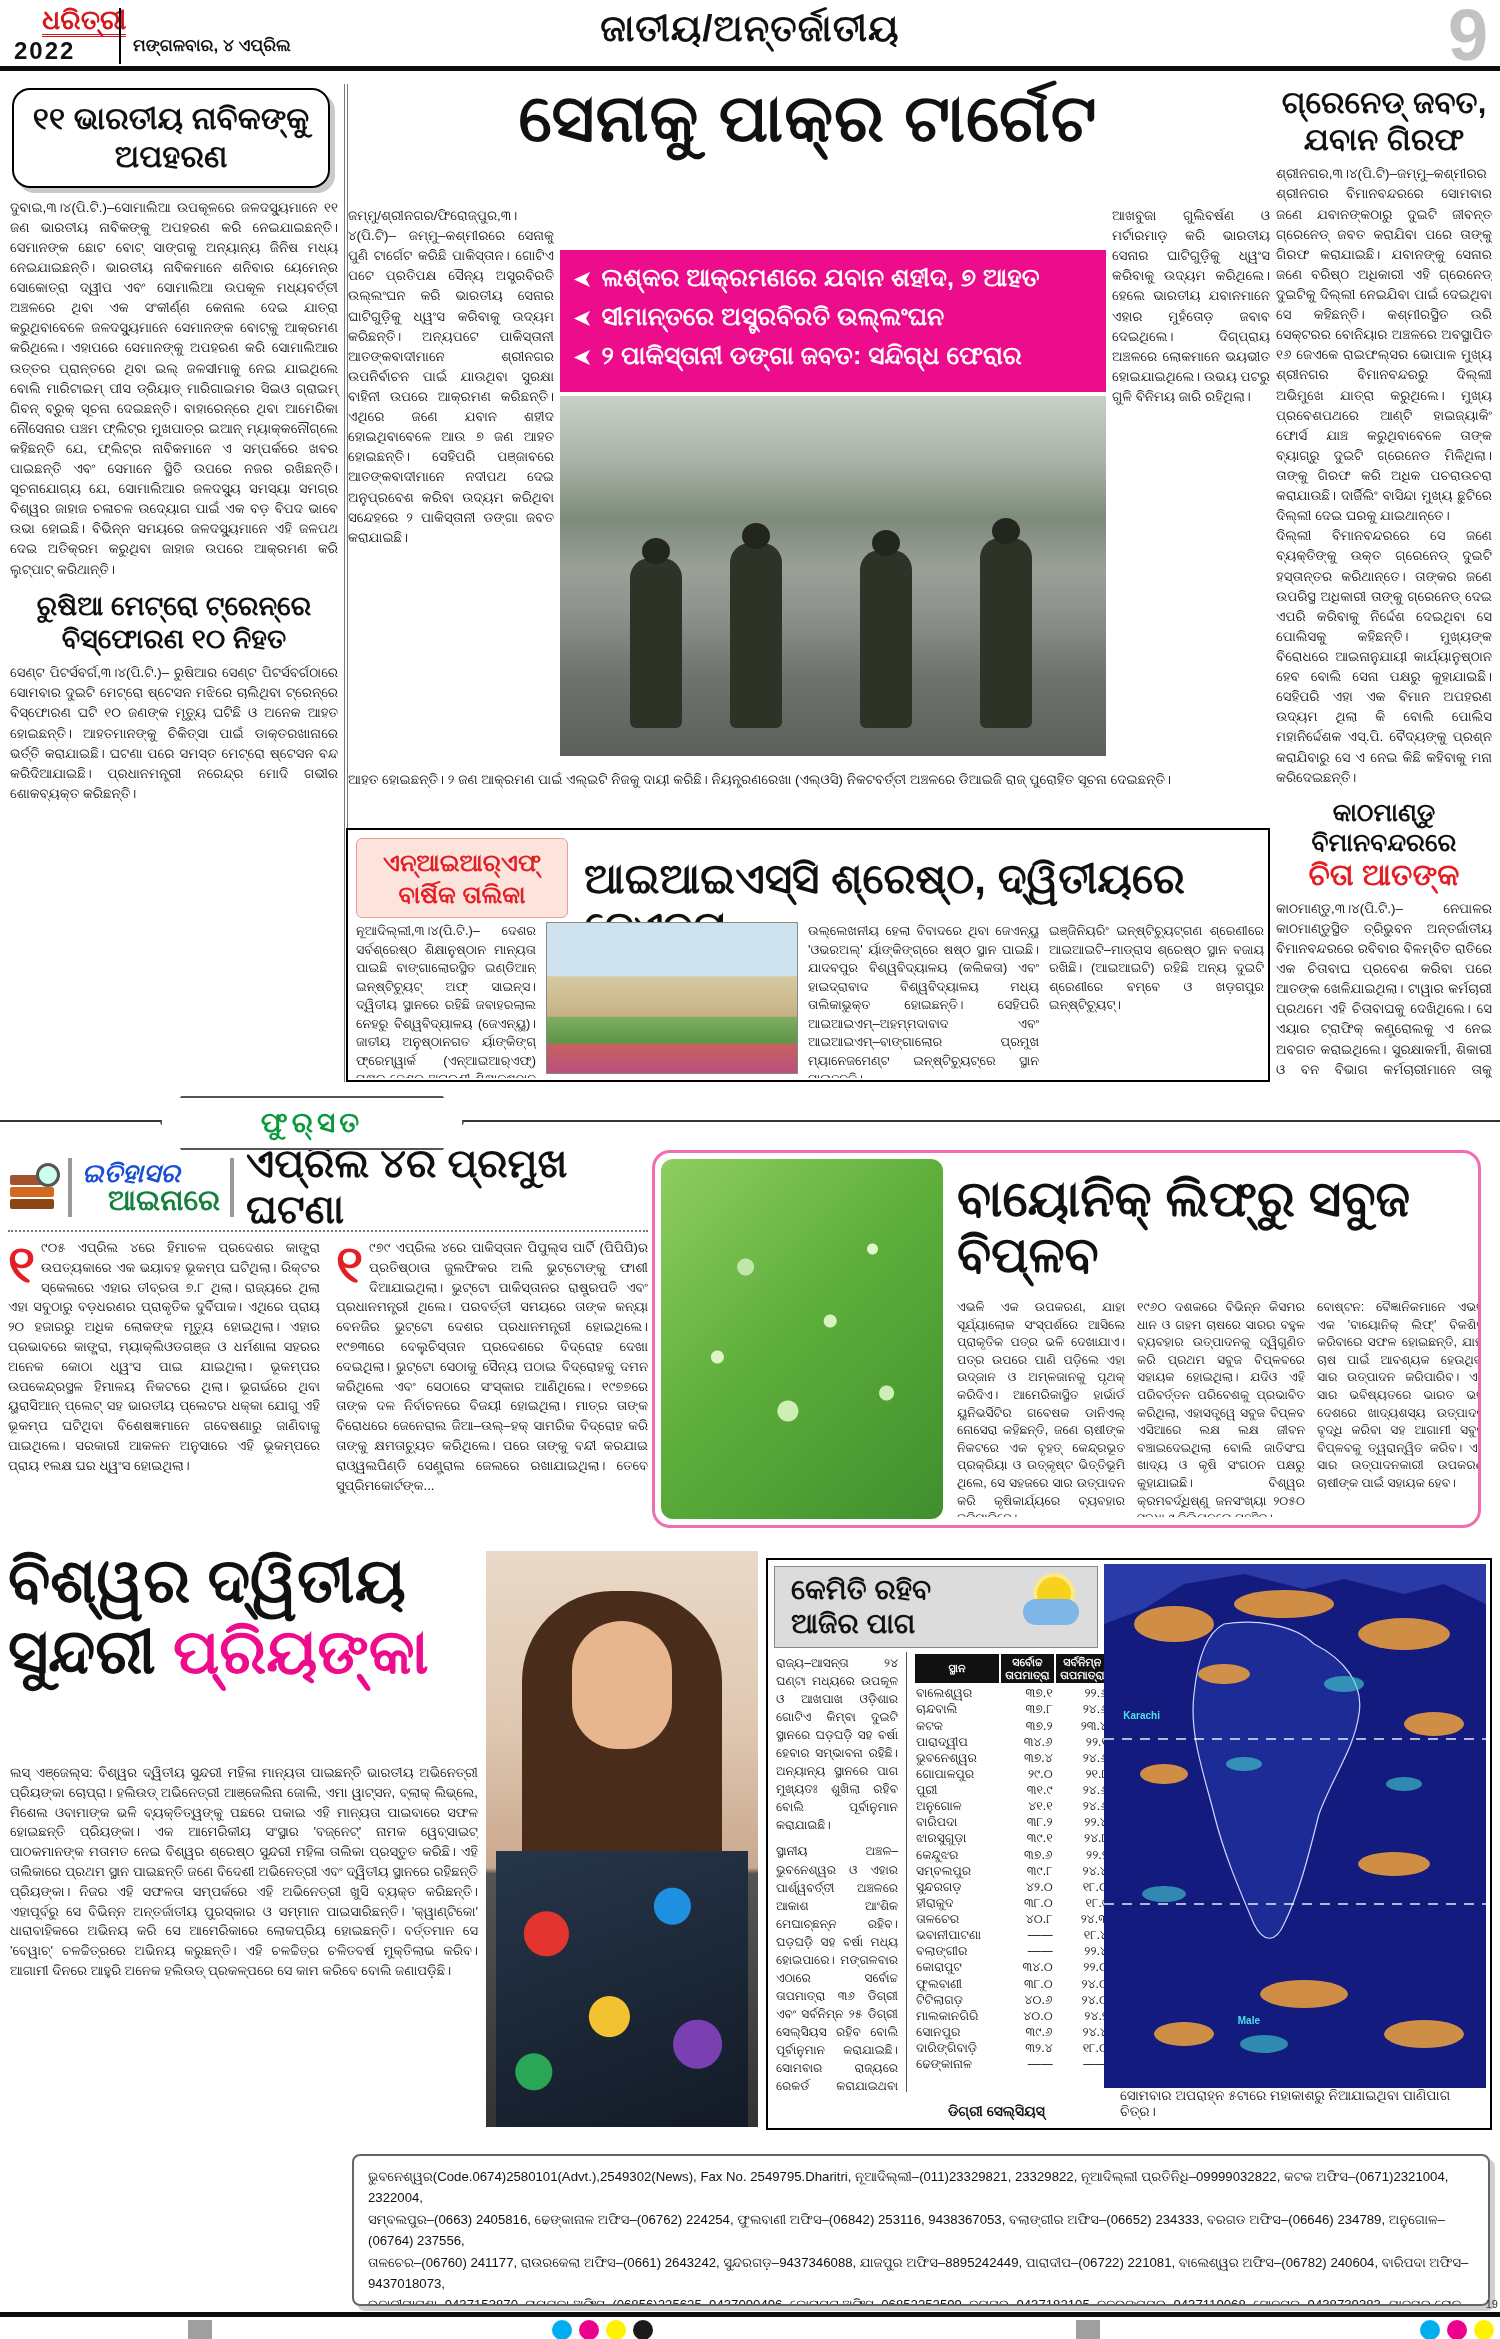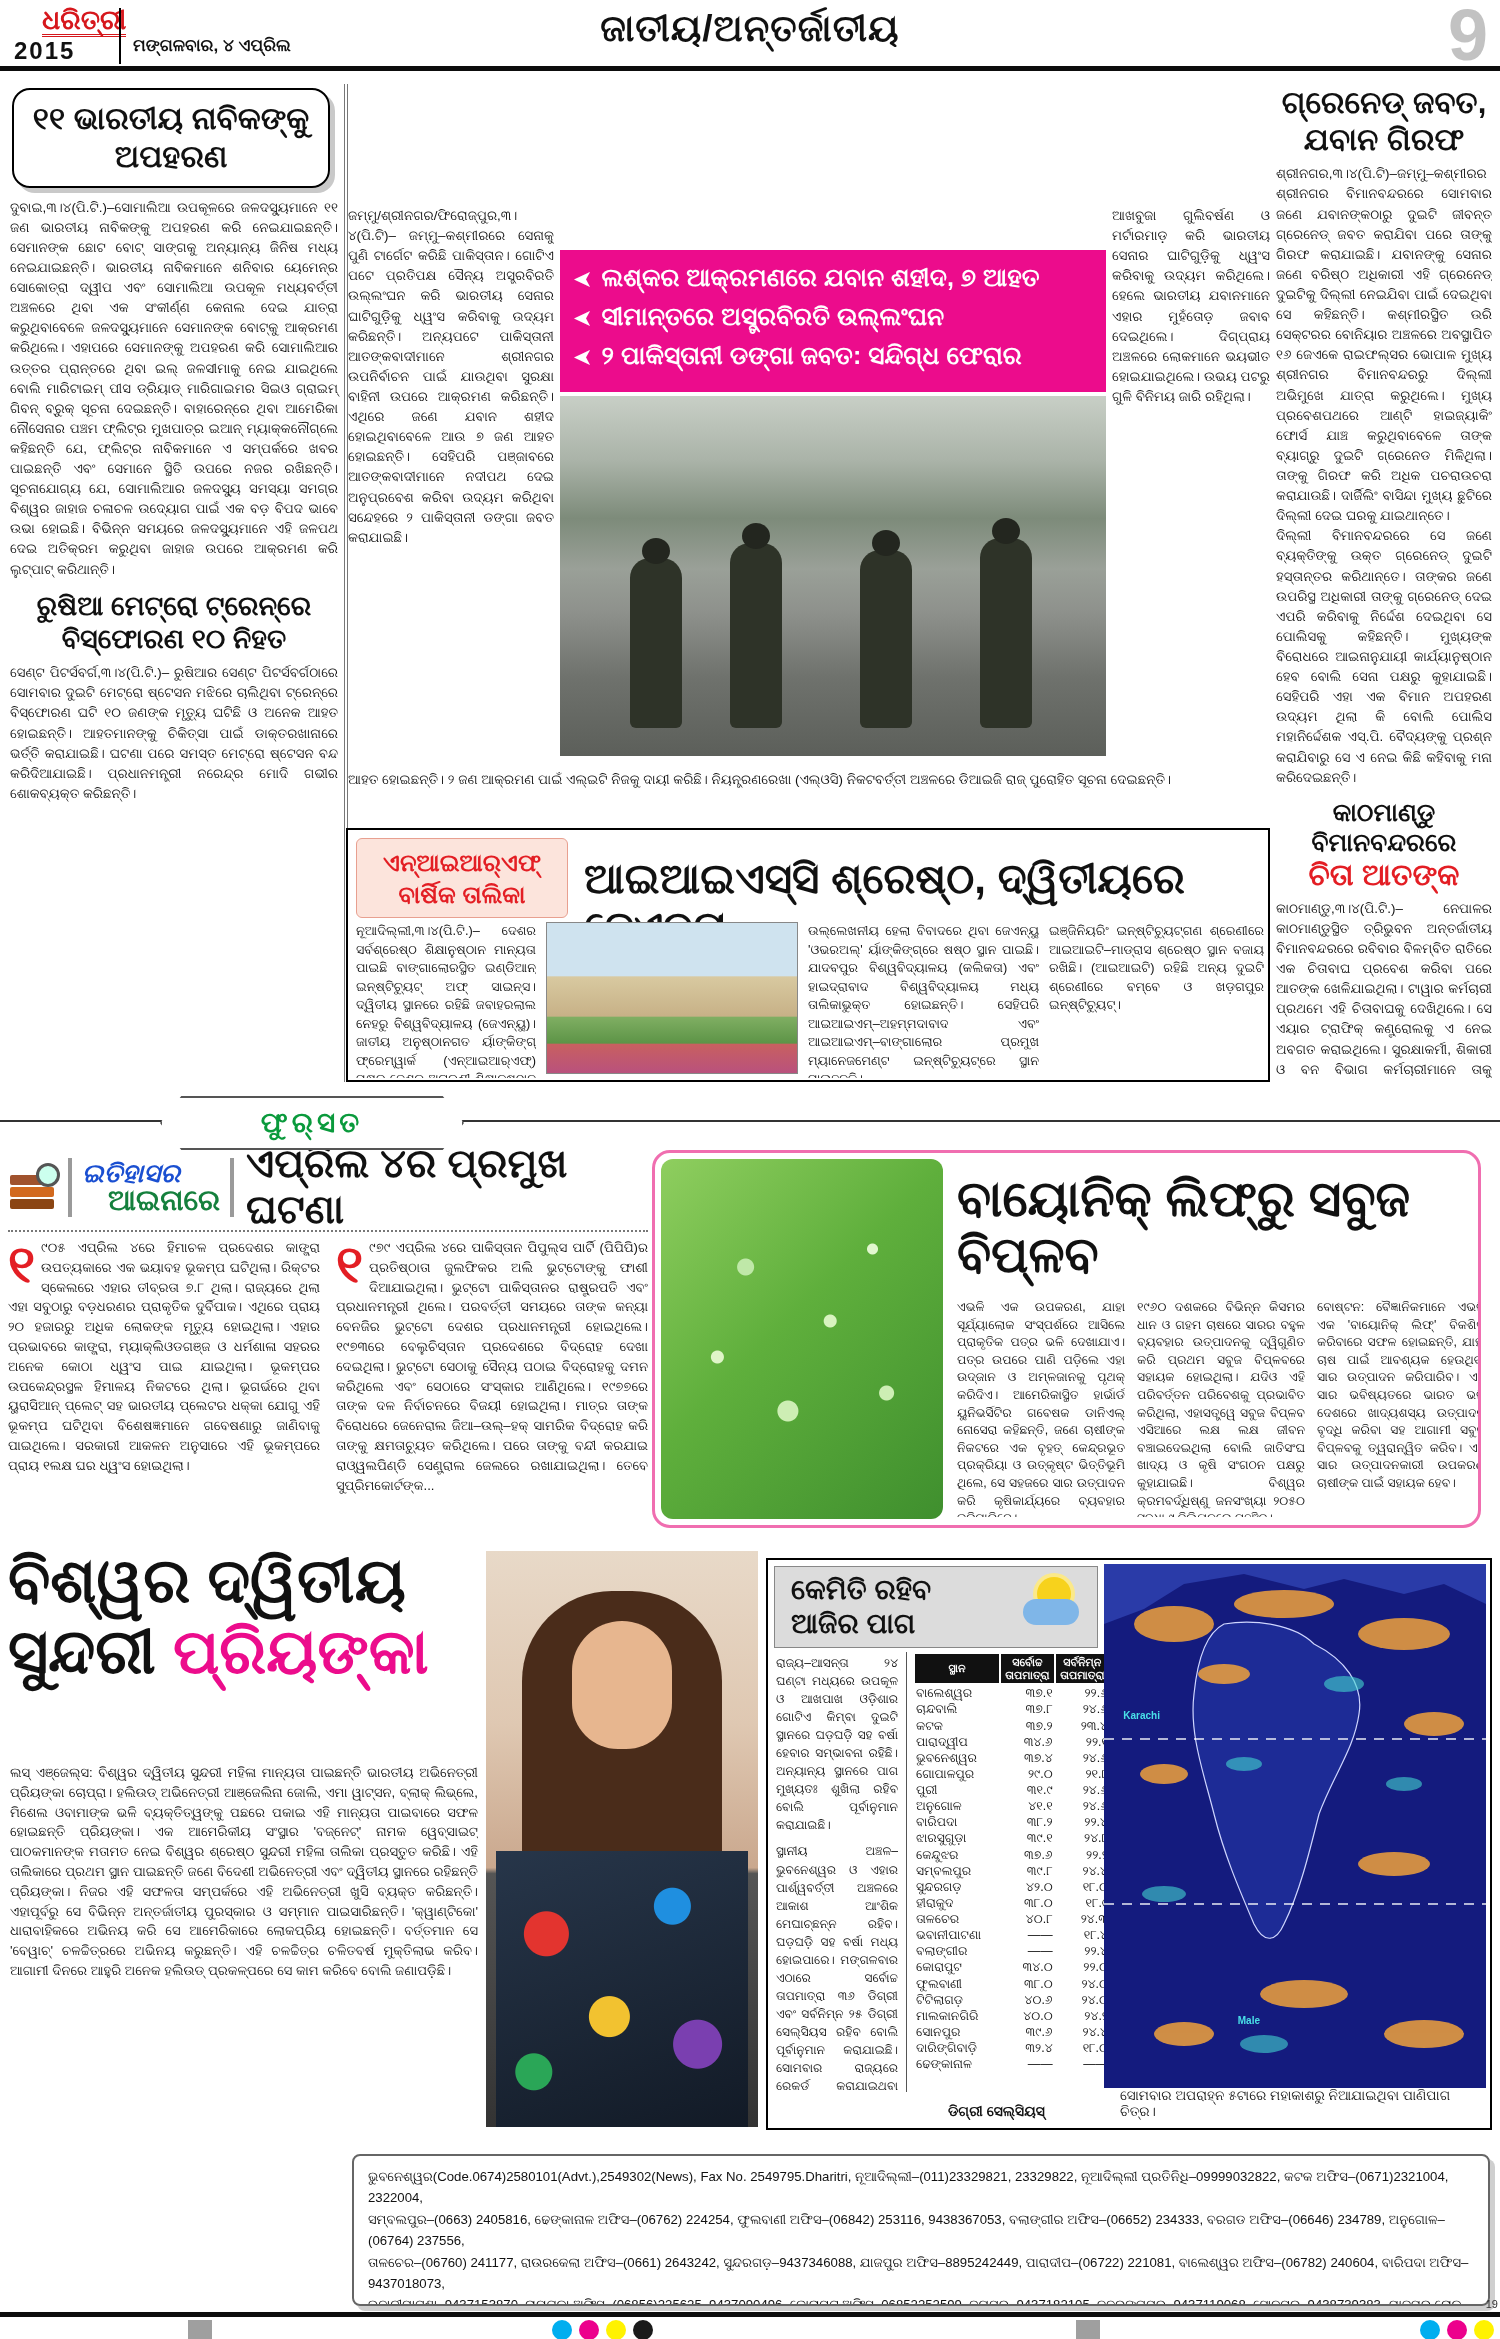--- a/index.html
+++ b/index.html
@@ -125,37 +125,38 @@
   .regdots{top:2320px;display:flex;gap:7px;}
   .regdots i{width:20px;height:20px;border-radius:50%;display:inline-block;}
 </style>
 </head>
 <body>
 
 <div id="page">
 
   <div class="abs" id="logo">
     <div class="lg">ଧରିତ୍ରୀ</div>
-    <div class="yr">2015</div>
+    <div class="yr">2022</div>
   </div>
   <div class="abs" id="hvline"></div>
   <div class="abs" id="hdate">ମଙ୍ଗଳବାର, ୪ ଏପ୍ରିଲ</div>
   <div class="abs" id="hsection">ଜାତୀୟ/ଅନ୍ତର୍ଜାତୀୟ</div>
   <div class="abs" id="hpage">9</div>
   <div class="abs" id="hrule"></div>
 
   <div class="abs" id="leftcol">
     <div class="roundbox">
       <div class="h-left">୧୧ ଭାରତୀୟ ନାବିକଙ୍କୁ ଅପହରଣ</div>
     </div>
     <div class="body-sm just">ଦୁବାଇ,୩।୪(ପି.ଟି.)–ସୋମାଲିଆ ଉପକୂଳରେ ଜଳଦସ୍ୟୁମାନେ ୧୧ ଜଣ ଭାରତୀୟ ନାବିକଙ୍କୁ ଅପହରଣ କରି ନେଇଯାଇଛନ୍ତି। ସେମାନଙ୍କ ଛୋଟ ବୋଟ୍ ସାଙ୍ଗକୁ ଅନ୍ୟାନ୍ୟ ଜିନିଷ ମଧ୍ୟ ନେଇଯାଇଛନ୍ତି। ଭାରତୀୟ ନାବିକମାନେ ଶନିବାର ୟେମେନ୍‌ର ସୋକୋତ୍ରା ଦ୍ୱୀପ ଏବଂ ସୋମାଲିଆ ଉପକୂଳ ମଧ୍ୟବର୍ତ୍ତୀ ଅଞ୍ଚଳରେ ଥିବା ଏକ ସଂକୀର୍ଣ୍ଣ କେନାଲ ଦେଇ ଯାତ୍ରା କରୁଥିବାବେଳେ ଜଳଦସ୍ୟୁମାନେ ସେମାନଙ୍କ ବୋଟ୍‌କୁ ଆକ୍ରମଣ କରିଥିଲେ। ଏହାପରେ ସେମାନଙ୍କୁ ଅପହରଣ କରି ସୋମାଲିଆର ଉତ୍ତର ପ୍ରାନ୍ତରେ ଥିବା ଇଲ୍ ଜଳସୀମାକୁ ନେଇ ଯାଇଥିଲେ ବୋଲି ମାରିଟାଇମ୍ ପୀସ ଡ୍ରିୟାଡ୍ ମାରିଗାଇମର ସିଇଓ ଗ୍ରାଇମ୍ ଗିବନ୍ ବ୍ରୁକ୍ ସୂଚନା ଦେଇଛନ୍ତି। ବାହାରେନ୍‌ରେ ଥିବା ଆମେରିକା ନୌସେନାର ପଞ୍ଚମ ଫ୍ଲିଟ୍‌ର ମୁଖପାତ୍ର ଇଆନ୍ ମ୍ୟାକ୍‌କନୌଗ୍‌ଲେ କହିଛନ୍ତି ଯେ, ଫ୍ଲିଟ୍‌ର ନାବିକମାନେ ଏ ସମ୍ପର୍କରେ ଖବର ପାଇଛନ୍ତି ଏବଂ ସେମାନେ ସ୍ଥିତି ଉପରେ ନଜର ରଖିଛନ୍ତି। ସୂଚନାଯୋଗ୍ୟ ଯେ, ସୋମାଲିଆର ଜଳଦସ୍ୟୁ ସମସ୍ୟା ସମଗ୍ର ବିଶ୍ୱର ଜାହାଜ ଚଳାଚଳ ଉଦ୍ୟୋଗ ପାଇଁ ଏକ ବଡ଼ ବିପଦ ଭାବେ ଉଭା ହୋଇଛି। ବିଭିନ୍ନ ସମୟରେ ଜଳଦସ୍ୟୁମାନେ ଏହି ଜଳପଥ ଦେଇ ଅତିକ୍ରମ କରୁଥିବା ଜାହାଜ ଉପରେ ଆକ୍ରମଣ କରି ଲୁଟ୍‌ପାଟ୍ କରିଥାନ୍ତି।</div>
     <div class="subhead">ରୁଷିଆ ମେଟ୍ରୋ ଟ୍ରେନ୍‌ରେ ବିସ୍ଫୋରଣ ୧୦ ନିହତ</div>
     <div class="body-sm just">ସେଣ୍ଟ ପିଟର୍ସବର୍ଗ,୩।୪(ପି.ଟି.)– ରୁଷିଆର ସେଣ୍ଟ ପିଟର୍ସବର୍ଗଠାରେ ସୋମବାର ଦୁଇଟି ମେଟ୍ରୋ ଷ୍ଟେସନ ମଝିରେ ଚାଲିଥିବା ଟ୍ରେନ୍‌ରେ ବିସ୍ଫୋରଣ ଘଟି ୧୦ ଜଣଙ୍କ ମୃତ୍ୟୁ ଘଟିଛି ଓ ଅନେକ ଆହତ ହୋଇଛନ୍ତି। ଆହତମାନଙ୍କୁ ଚିକିତ୍ସା ପାଇଁ ଡାକ୍ତରଖାନାରେ ଭର୍ତ୍ତି କରାଯାଇଛି। ଘଟଣା ପରେ ସମସ୍ତ ମେଟ୍ରୋ ଷ୍ଟେସନ ବନ୍ଦ କରିଦିଆଯାଇଛି। ପ୍ରଧାନମନ୍ତ୍ରୀ ନରେନ୍ଦ୍ର ମୋଦି ଗଭୀର ଶୋକବ୍ୟକ୍ତ କରିଛନ୍ତି।</div>
   </div>
 
+  <div class="abs" id="mainhead">ସେନାକୁ ପାକ୍‌ର ଟାର୍ଗେଟ</div>
   <div class="abs body-sm just" id="mcolL">ଜମ୍ମୁ/ଶ୍ରୀନଗର/ଫିରୋଜ୍‌ପୁର,୩।୪(ପି.ଟି)– ଜମ୍ମୁ–କଶ୍ମୀରରେ ସେନାକୁ ପୁଣି ଟାର୍ଗେଟ କରିଛି ପାକିସ୍ତାନ। ଗୋଟିଏ ପଟେ ପ୍ରତିପକ୍ଷ ସୈନ୍ୟ ଅସ୍ତ୍ରବିରତି ଉଲ୍ଲଂଘନ କରି ଭାରତୀୟ ସେନାର ଘାଟିଗୁଡ଼ିକୁ ଧ୍ୱଂସ କରିବାକୁ ଉଦ୍ୟମ କରିଛନ୍ତି। ଅନ୍ୟପଟେ ପାକିସ୍ତାନୀ ଆତଙ୍କବାଦୀମାନେ ଶ୍ରୀନଗର ଉପନିର୍ବାଚନ ପାଇଁ ଯାଉଥିବା ସୁରକ୍ଷା ବାହିନୀ ଉପରେ ଆକ୍ରମଣ କରିଛନ୍ତି। ଏଥିରେ ଜଣେ ଯବାନ ଶହୀଦ ହୋଇଥିବାବେଳେ ଆଉ ୭ ଜଣ ଆହତ ହୋଇଛନ୍ତି। ସେହିପରି ପଞ୍ଜାବରେ ଆତଙ୍କବାଦୀମାନେ ନଦୀପଥ ଦେଇ ଅନୁପ୍ରବେଶ କରିବା ଉଦ୍ୟମ କରିଥିବା ସନ୍ଦେହରେ ୨ ପାକିସ୍ତାନୀ ଡଙ୍ଗା ଜବତ କରାଯାଇଛି।</div>
   <div class="abs" id="bulletbox">
     <div class="brow"><span class="bic">➤</span><span>ଲଶ୍କର ଆକ୍ରମଣରେ ଯବାନ ଶହୀଦ, ୭ ଆହତ</span></div>
     <div class="brow"><span class="bic">➤</span><span>ସୀମାନ୍ତରେ ଅସ୍ତ୍ରବିରତି ଉଲ୍ଲଂଘନ</span></div>
     <div class="brow"><span class="bic">➤</span><span>୨ ପାକିସ୍ତାନୀ ଡଙ୍ଗା ଜବତ: ସନ୍ଦିଗ୍ଧ ଫେରାର</span></div>
   </div>
   <div class="abs" id="mphoto">
     <div class="soldier" style="left:70px;"></div>
     <div class="soldier" style="left:170px;height:185px;"></div>
     <div class="soldier" style="left:300px;height:178px;"></div>

